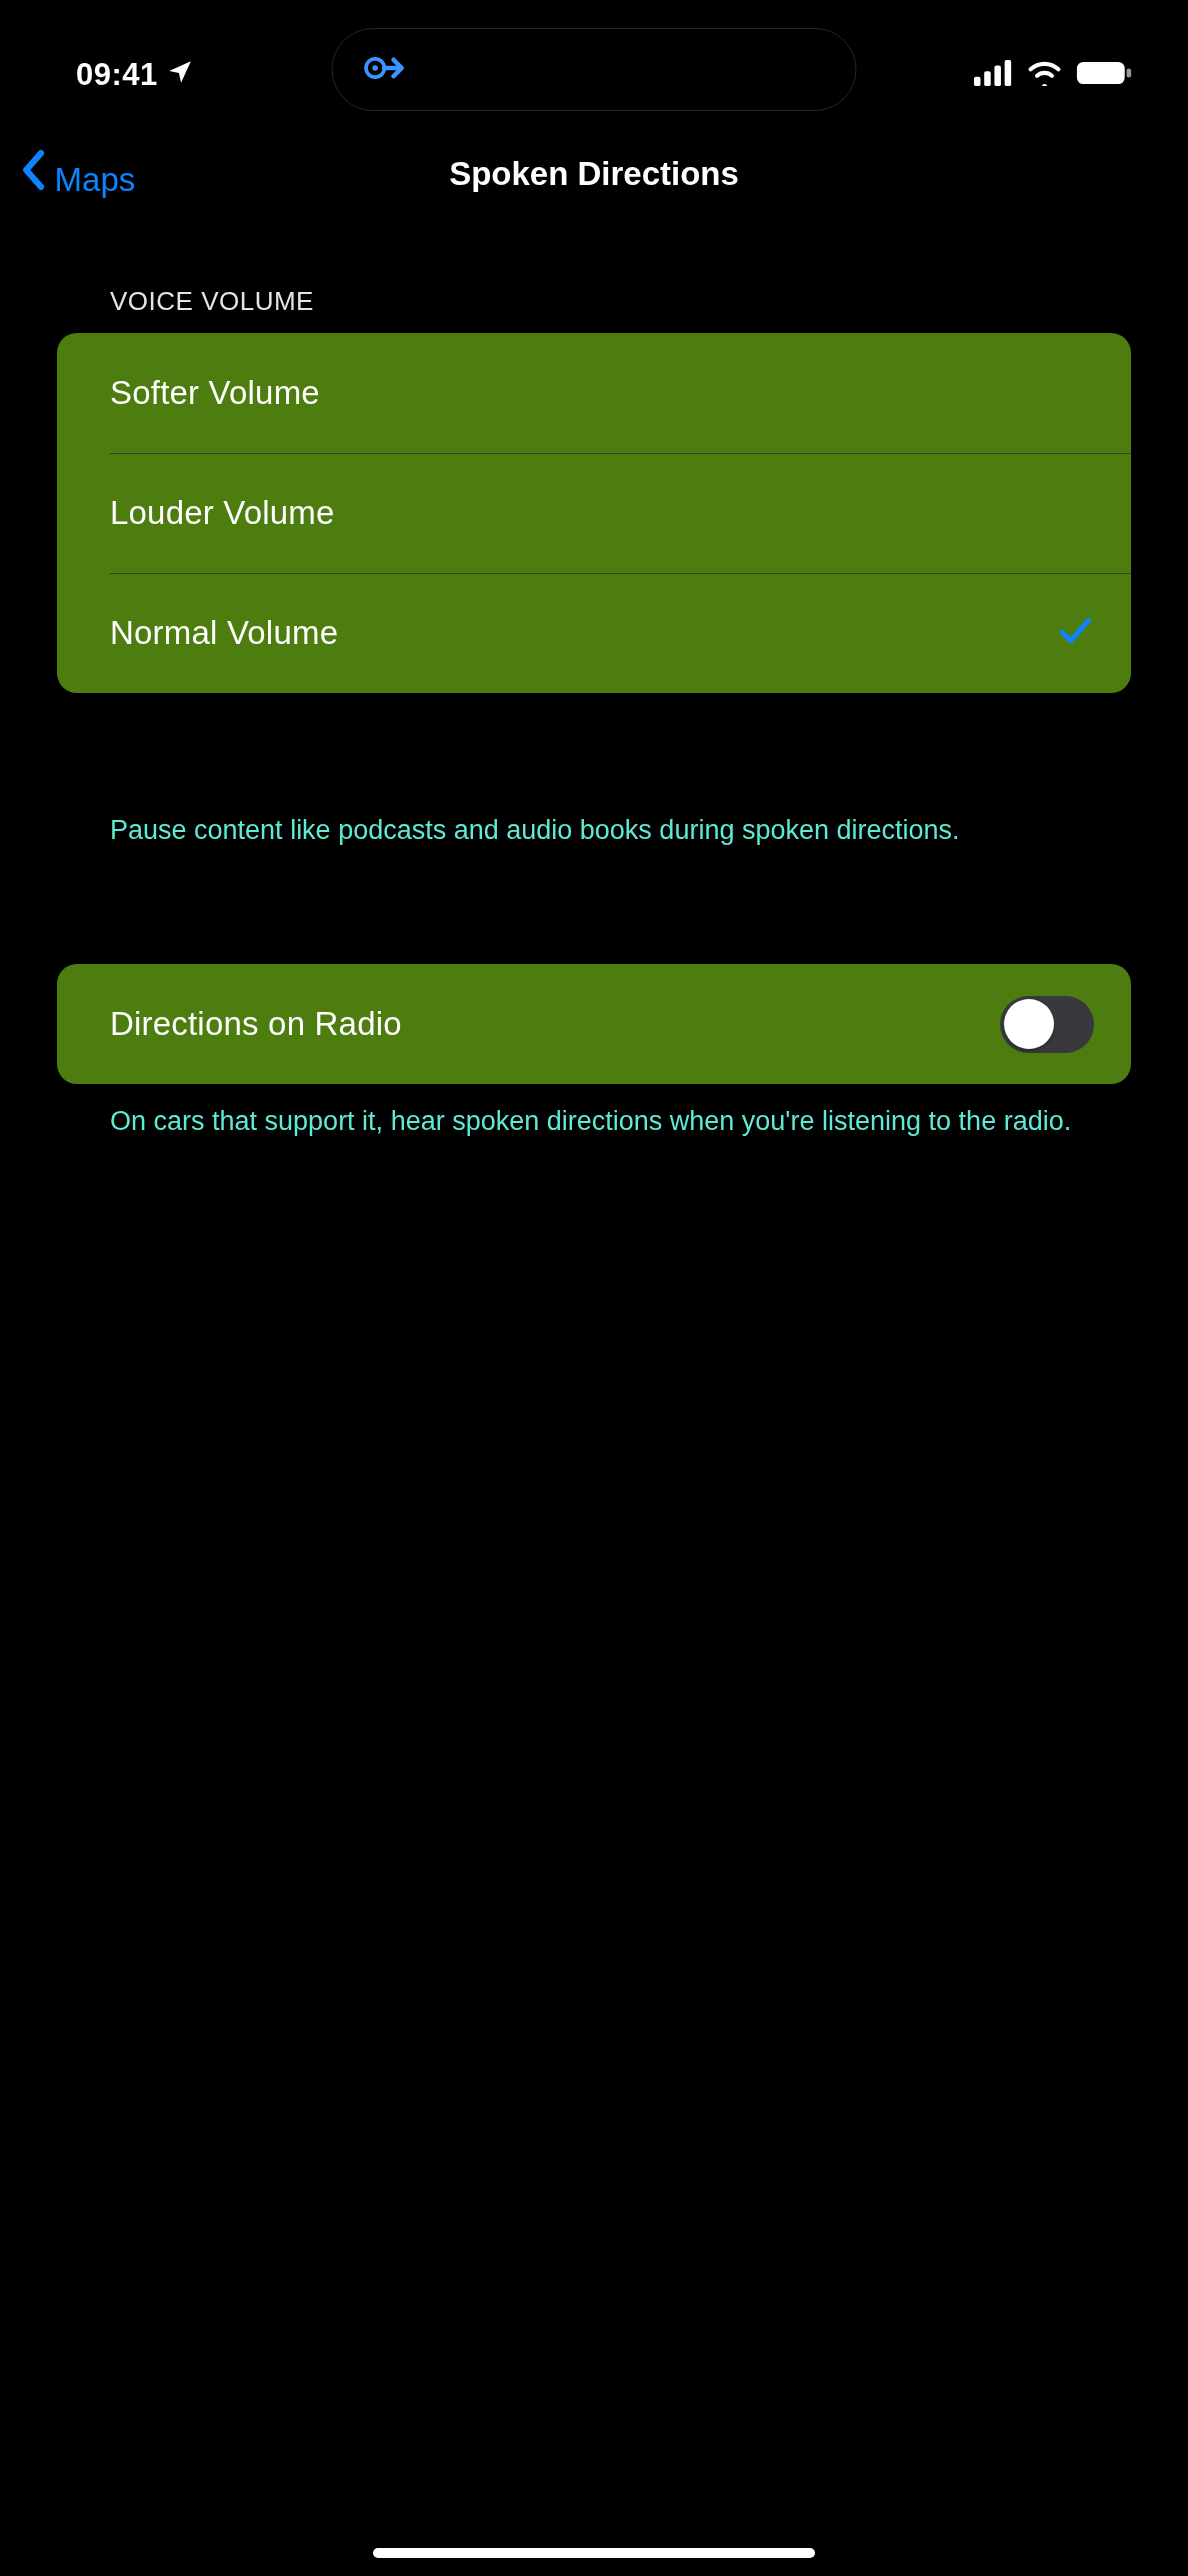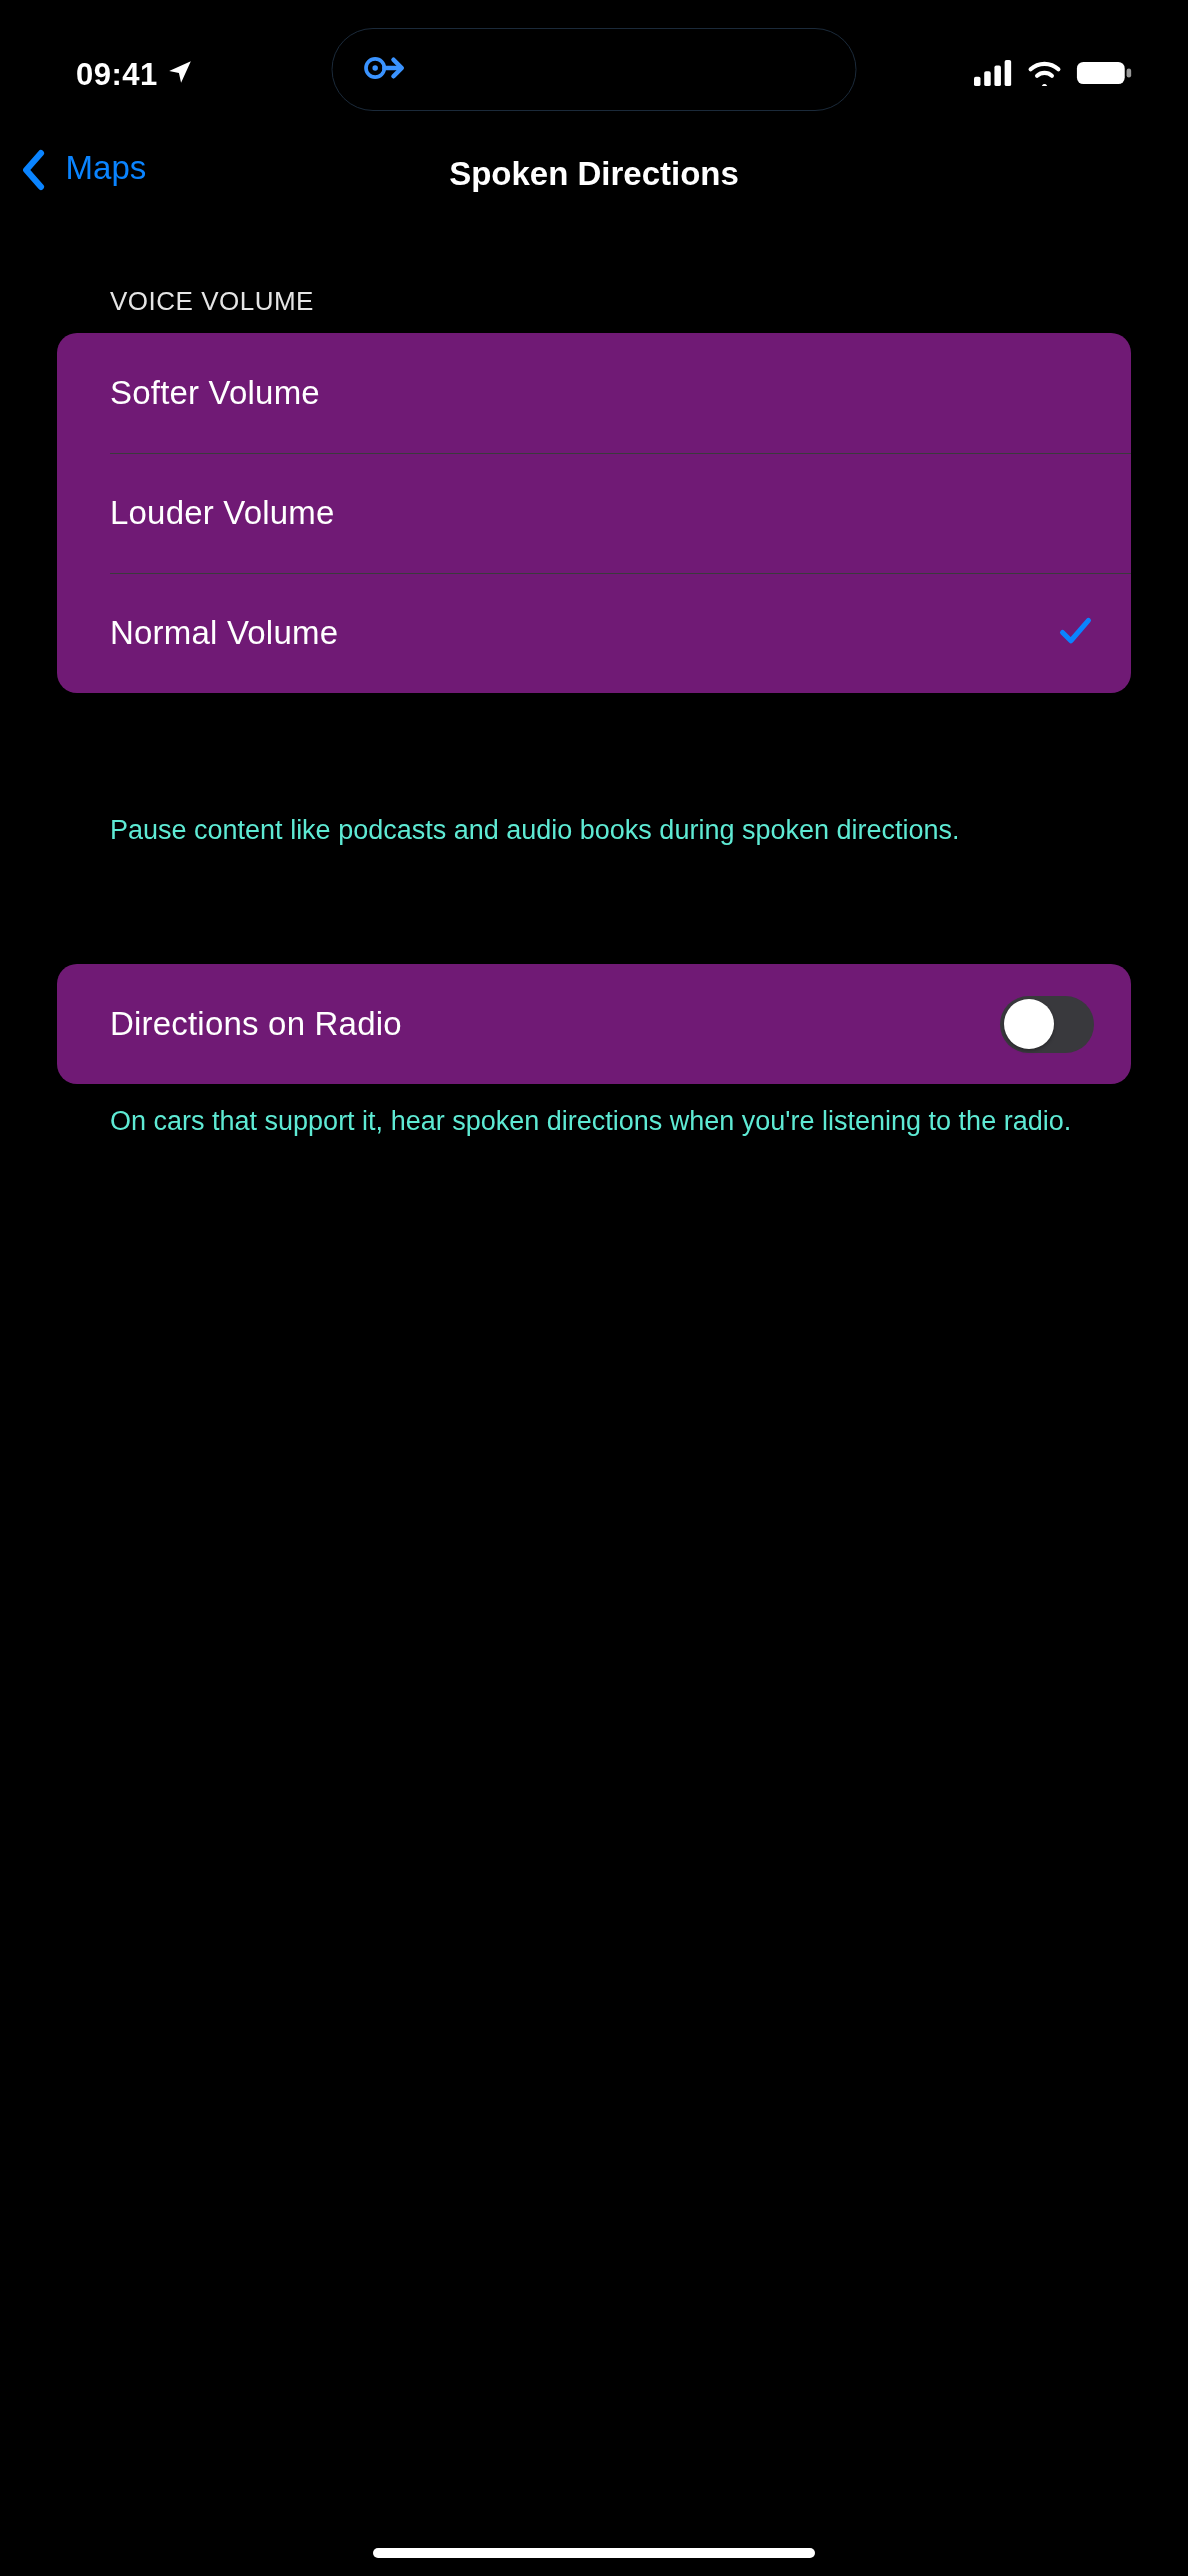--- a/index.html
+++ b/index.html
@@ -70,22 +70,22 @@
       align-items: center;
       justify-content: center;
       height: 101px;
       position: relative;
       margin-top: 3.7px;
     }
     .nav-back {
       position: absolute;
       left: 16.6px;
       display: flex;
-      align-items: flex-start;
-      gap: 18px;
+      align-items: flex-end;
+      gap: 7px;
       color: #0a84ff;
       font-size: 33px;
       font-weight: 400;
     }
     .nav-back-chevron {
       width: 31px;
       height: 42px;
     }
     .nav-title {
       font-size: 33px;
@@ -101,21 +101,21 @@
       font-size: 26px;
       font-weight: 400;
       color: #e5e5e5;
       text-transform: uppercase;
       letter-spacing: 0.5px;
       padding-left: 53px;
       margin-bottom: 16.6px;
     }
 
     .group {
-      background: #701a75;
+      background: #4d7c0f;
       border-radius: 20px;
       overflow: hidden;
     }
 
     .row {
       display: flex;
       align-items: center;
       justify-content: space-between;
       min-height: 120px;
       padding: 0 37px 0 53px;

